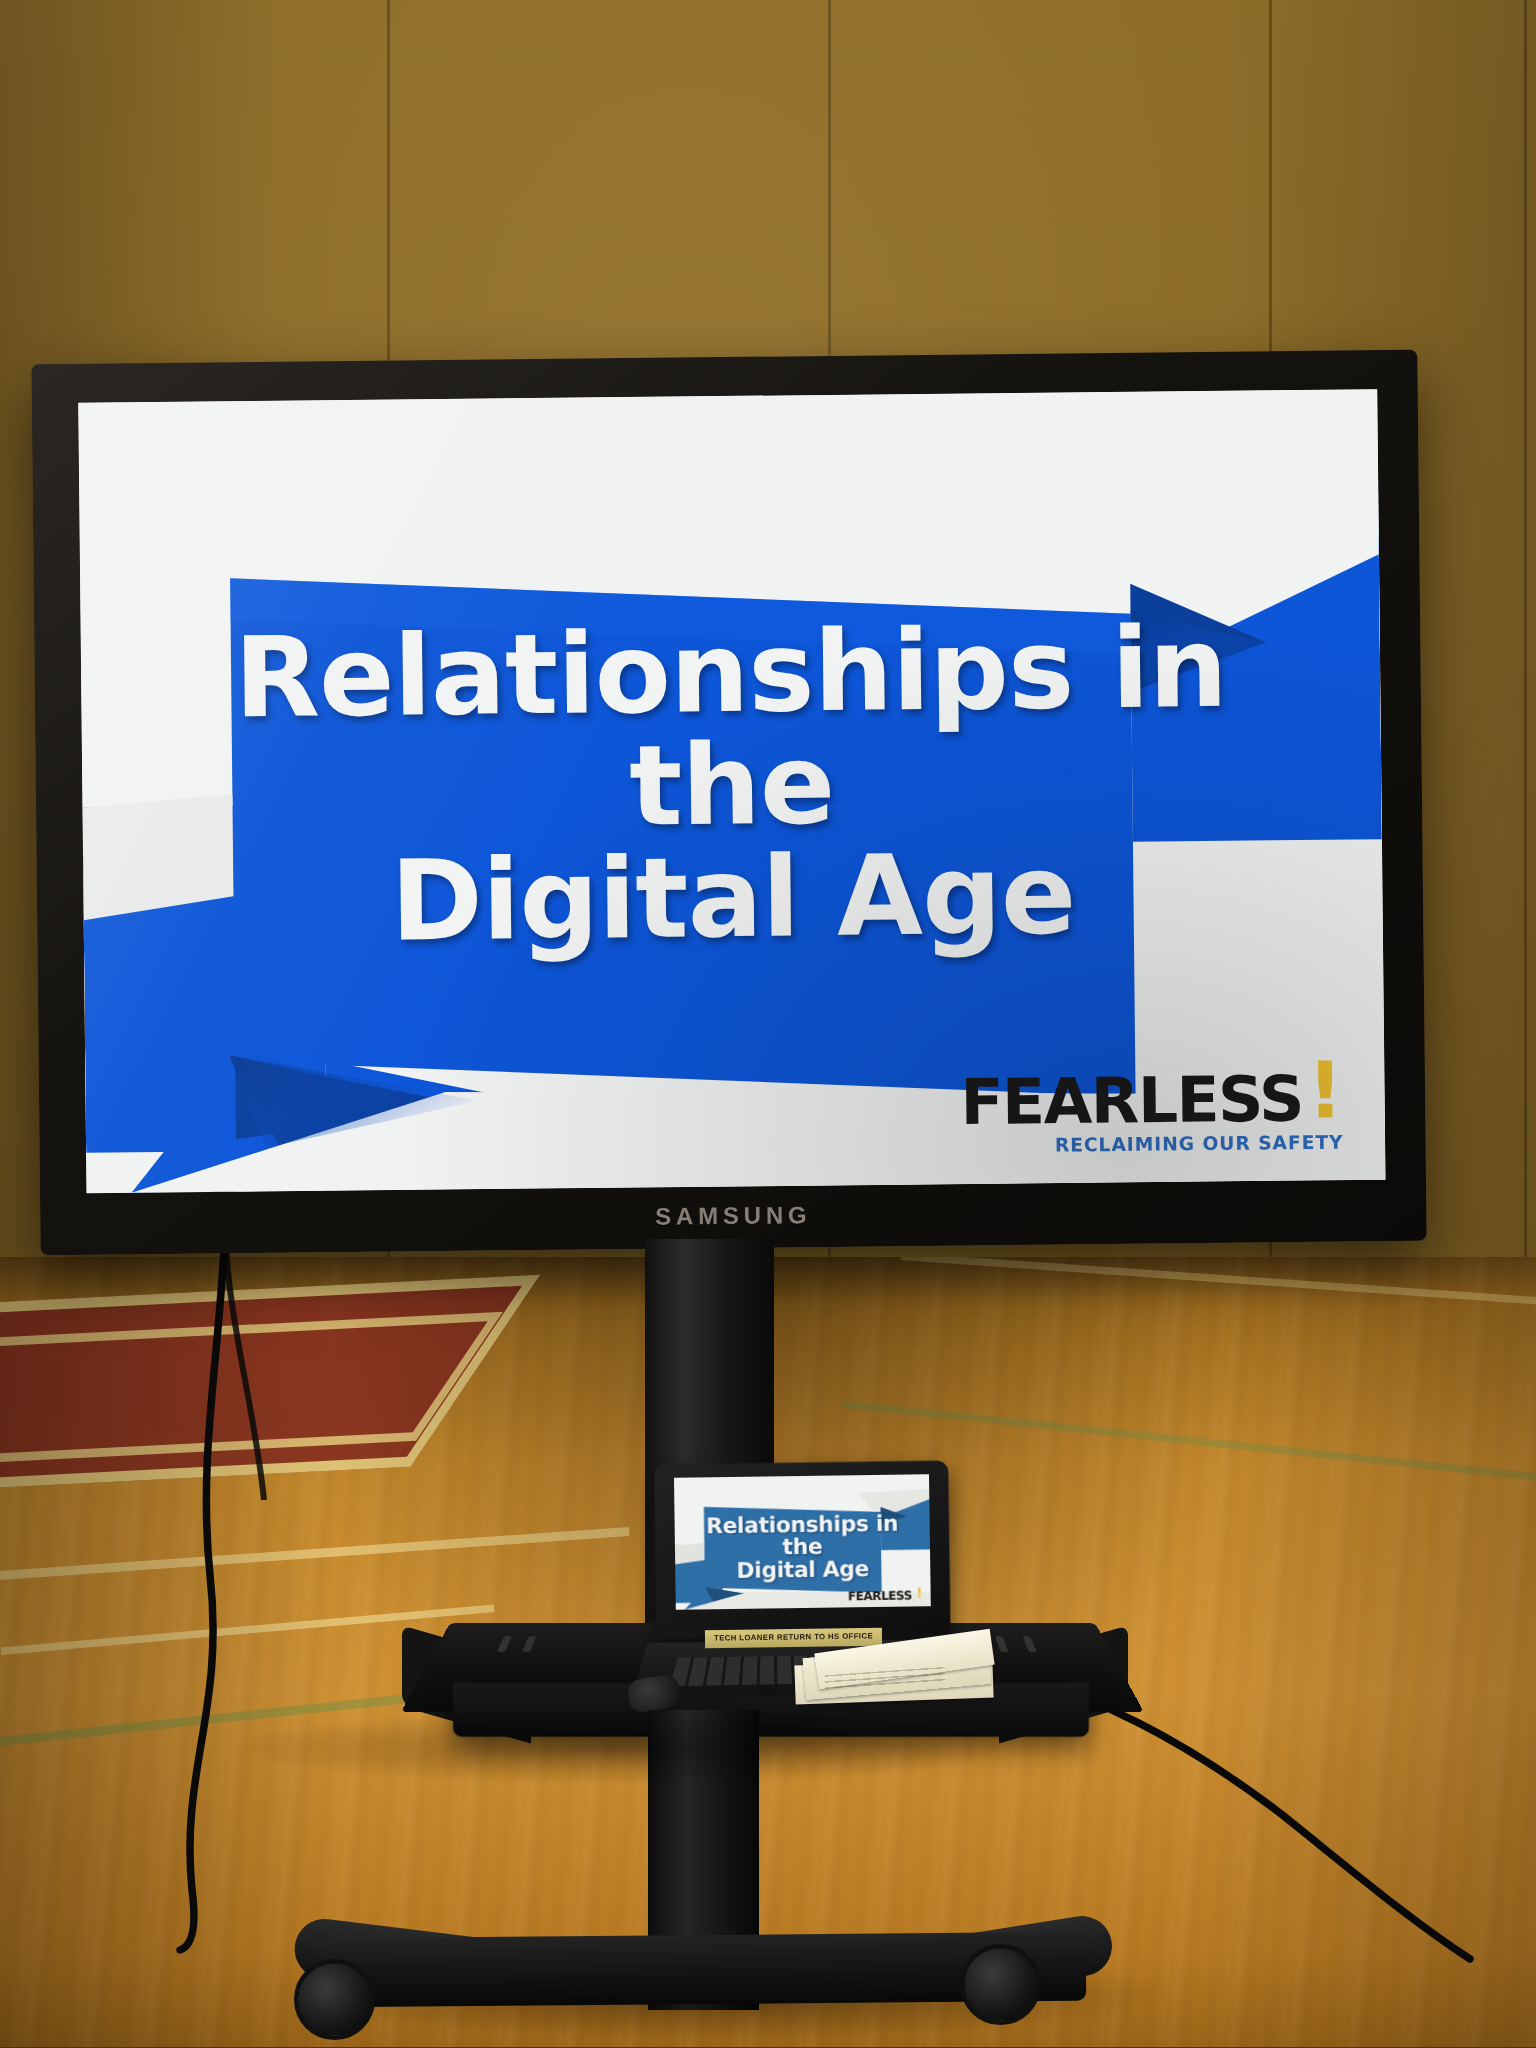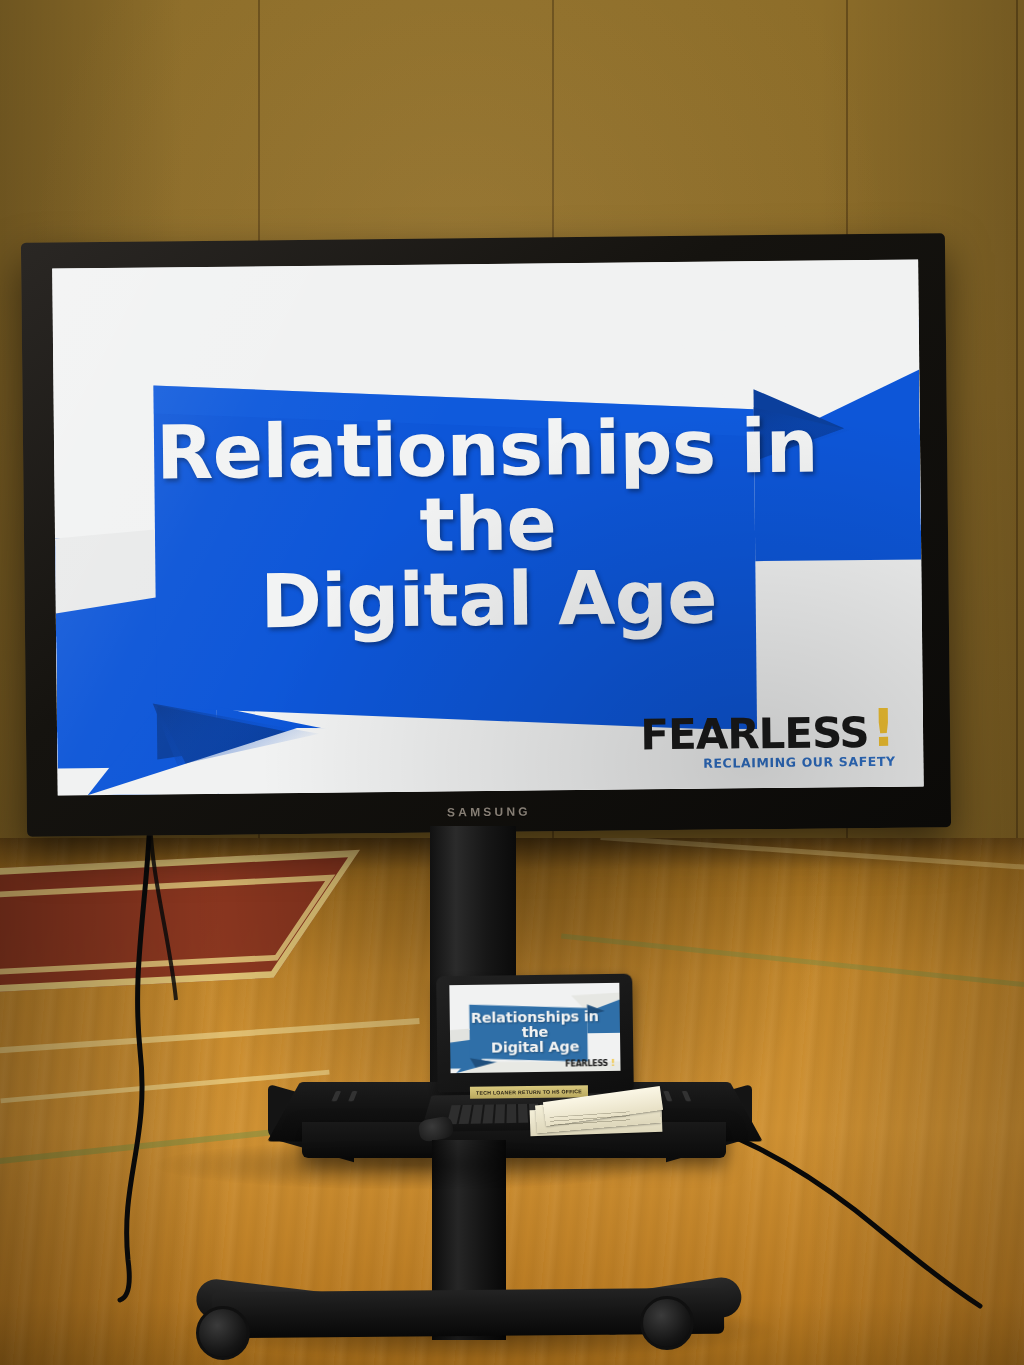--- a/index.html
+++ b/index.html
@@ -132,21 +132,21 @@
     overflow: hidden;
   }
   .tv-chin {
     position: absolute;
     left: 0; bottom: 0;
     width: 100%; height: 40px;
     display: flex; align-items: center; justify-content: center;
   }
   .tv-brand {
     color: #9b9287;
-    font-size: 12px;
+    font-size: 16px;
     letter-spacing: 3.2px;
     font-weight: bold;
     opacity: 0.85;
     text-shadow: 0 1px 0 rgba(0,0,0,0.6);
   }
   .screen-gloss {
     position: absolute;
     left:0; top:0; width:100%; height:100%;
     pointer-events:none;
     background: linear-gradient(118deg, rgba(255,255,255,0.16) 0%, rgba(255,255,255,0.03) 24%, rgba(255,255,255,0) 42%),

